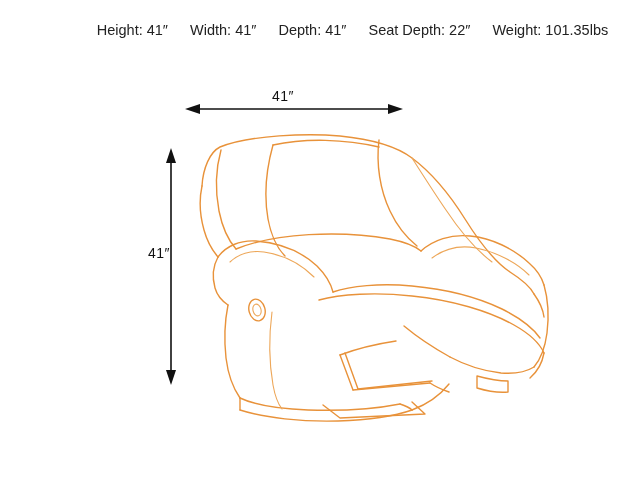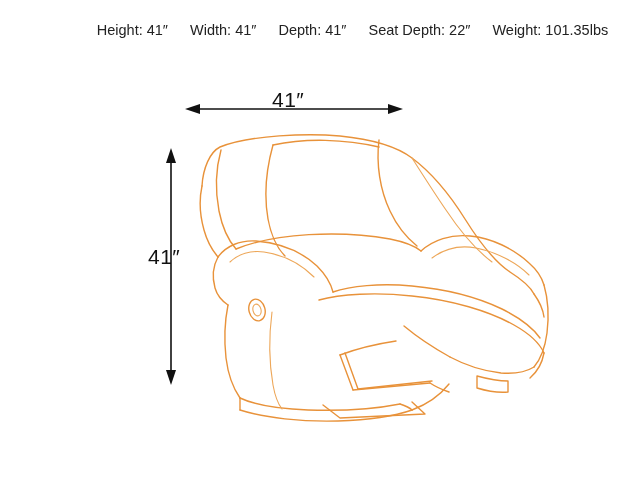--- a/index.html
+++ b/index.html
@@ -39,21 +39,21 @@
     position: absolute;
     bottom: 18px;
     left: 0;
     width: 625px;
     text-align: center;
     font-size: 13.5px;
     color: #222222;
   }
   .dim-label {
     position: absolute;
-    font-size: 21px;
+    font-size: 14px;
     color: #111111;
     letter-spacing: 0.5px;
   }
   .dim-width-label {
     top: 88px;
     left: 232px;
   }
   .dim-height-label {
     top: 245px;
     left: 108px;

